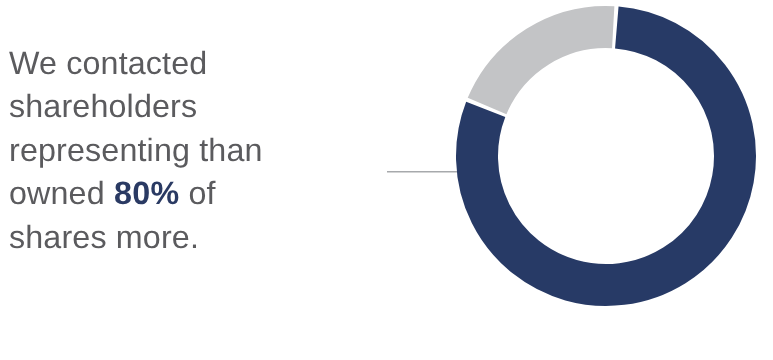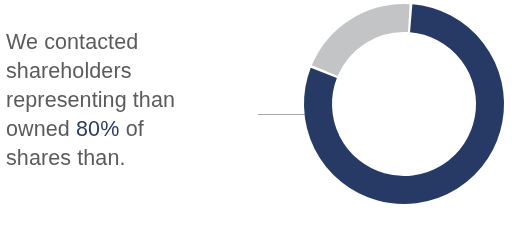--- a/index.html
+++ b/index.html
@@ -34,21 +34,21 @@
     margin: 0;
     font-family: "Liberation Sans", sans-serif;
     font-size: 21.5px;
     line-height: 29px;
     font-weight: 300;
     letter-spacing: 0.1px;
     color: #5b5b5e;
     white-space: pre-line;
   }
   .stat-highlight {
-    font-weight: 400;
+    font-weight: 700;
     color: #2a3a63;
     letter-spacing: 0.2px;
     text-align: right;
   }
 
   
   #leader-line {
     position: absolute;
     left: 258px;
     top: 114px;
@@ -79,21 +79,21 @@
 </head>
 <body>
 
 <div id="infographic">
 
   <div id="caption">
     <p id="caption-text"><span>We contacted</span>
 <span>shareholders</span>
 <span>representing than</span>
 <span><span>owned </span><span class="stat-highlight">80%</span><span> of</span></span>
-<span>shares than.</span></p>
+<span>shares more.</span></p>
   </div>
 
   <div id="leader-line"></div>
 
   <div id="donut-chart">
     <svg id="donut-svg" viewBox="0 0 200 200">
       <g id="donut-arcs">
           <path d="M 107.19629452657912 14.301614104542622 A 86 86 0 1 1 19.820153095465955 68.90028697294007" class="donut-arc" stroke="#273a66" stroke-width="28.000000000000004"></path>
           <path d="M 20.719768963388958 66.67365956511915 A 86 86 0 0 1 104.800649429412 14.134094280349629" class="donut-arc" stroke="#c3c4c6" stroke-width="28.000000000000004"></path>
         </g>

